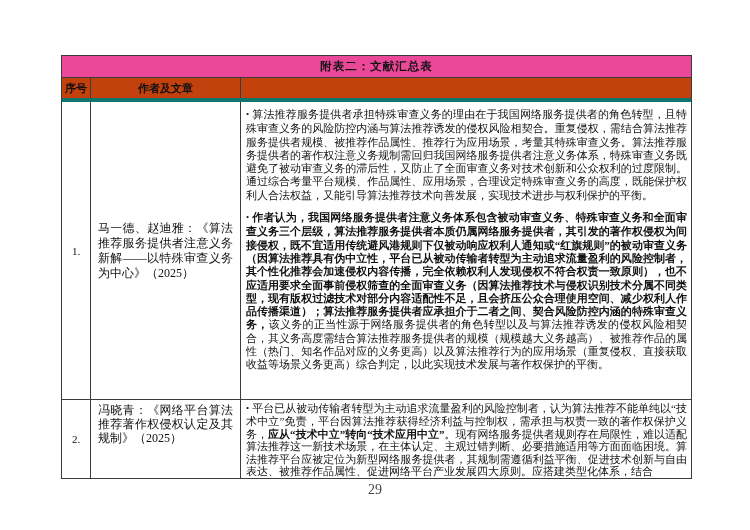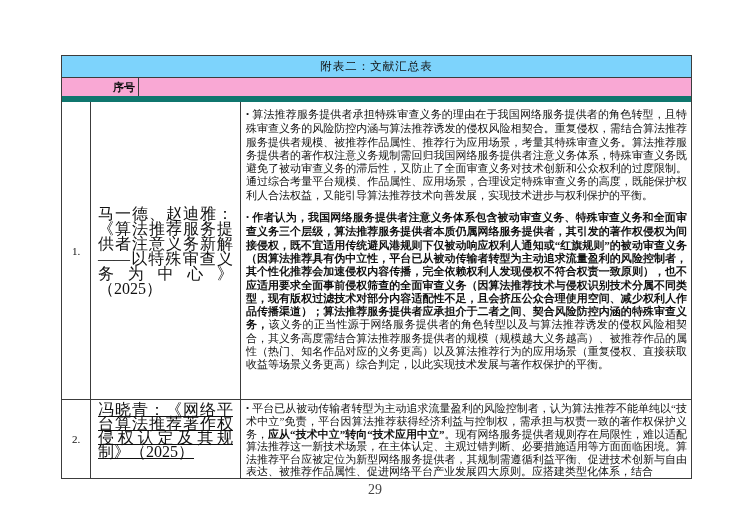--- a/index.html
+++ b/index.html
@@ -21,36 +21,35 @@
     top: 55px;
     width: 631px;
     border: 1px solid #3c3c3c;
     box-sizing: border-box;
     background: #ffffff;
   }
   .doc-table * { box-sizing: border-box; }
 
   .title-row {
     height: 22px;
-    background: #7dd3fc;
+    background: #ec4899;
     border-bottom: 1px solid #3c3c3c;
     text-align: center;
-    font-weight: normal;
+    font-weight: bold;
     font-size: 11.5px;
     line-height: 21px;
     letter-spacing: 1px;
   }
   .header-row {
     display: flex;
     height: 24px;
-    background: #f9a8d4;
-    border-bottom: 6px solid #0f766e;
+    background: #c2410c;
+    border-bottom: 4px solid #0f766e;
     font-weight: bold;
     font-size: 11px;
-    padding-left: 48px;
   }
   .header-row .cell {
     display: flex;
     align-items: center;
     justify-content: center;
   }
   .data-row {
     display: flex;
     background: #ffffff;
   }
@@ -65,29 +64,29 @@
   .col-content{ width: 450px; }
 
   .data-row .col-num {
     display: flex;
     align-items: center;
     justify-content: center;
     font-size: 11px;
   }
   .data-row .col-author {
     padding: 4px 7px;
-    font-size: 16px;
+    font-size: 12px;
     line-height: 15px;
     text-align: justify;
   }
   .row-1 .col-author {
     display: flex;
     align-items: center;
   }
-  .row-2 .col-author { padding-top: 3px; line-height: 14px; text-decoration: underline; }
+  .row-2 .col-author { padding-top: 3px; line-height: 14px; }
 
   .col-content {
     padding: 6px 4px 0 5px;
     font-size: 11px;
     line-height: 13.3px;
     text-align: justify;
     overflow: hidden;
   }
   .row-2 .col-content {
     padding-top: 2px;
@@ -113,20 +112,21 @@
   }
 </style>
 </head>
 <body>
 
 <div class="doc-table">
   <div class="title-row">附表二：文献汇总表</div>
 
   <div class="header-row">
     <div class="cell col-num">序号</div>
+    <div class="cell col-author">作者及文章</div>
   </div>
 
   <div class="data-row row-1">
     <div class="cell col-num">1.</div>
     <div class="cell col-author">
       <span>马一德、赵迪雅：《算法推荐服务提供者注意义务新解——以特殊审查义务为中心》（2025）</span>
     </div>
     <div class="cell col-content">
         <p><span class="bullet">•</span><span>算法推荐服务提供者承担特殊审查义务的理由在于我国网络服务提供者的角色转型，且特殊审查义务的风险防控内涵与算法推荐诱发的侵权风险相契合。重复侵权，需结合算法推荐服务提供者规模、被推荐作品属性、推荐行为应用场景，考量其特殊审查义务。算法推荐服务提供者的著作权注意义务规制需回归我国网络服务提供者注意义务体系，特殊审查义务既避免了被动审查义务的滞后性，又防止了全面审查义务对技术创新和公众权利的过度限制。通过综合考量平台规模、作品属性、应用场景，合理设定特殊审查义务的高度，既能保护权利人合法权益，又能引导算法推荐技术向善发展，实现技术进步与权利保护的平衡。</span></p>
         <p><span class="bullet">•</span><span class="bold">作者认为，我国网络服务提供者注意义务体系包含被动审查义务、特殊审查义务和全面审查义务三个层级，算法推荐服务提供者本质仍属网络服务提供者，其引发的著作权侵权为间接侵权，既不宜适用传统避风港规则下仅被动响应权利人通知或“红旗规则”的被动审查义务（因算法推荐具有伪中立性，平台已从被动传输者转型为主动追求流量盈利的风险控制者，其个性化推荐会加速侵权内容传播，完全依赖权利人发现侵权不符合权责一致原则），也不应适用要求全面事前侵权筛查的全面审查义务（因算法推荐技术与侵权识别技术分属不同类型，现有版权过滤技术对部分内容适配性不足，且会挤压公众合理使用空间、减少权利人作品传播渠道）；算法推荐服务提供者应承担介于二者之间、契合风险防控内涵的特殊审查义务，</span><span>该义务的正当性源于网络服务提供者的角色转型以及与算法推荐诱发的侵权风险相契合，其义务高度需结合算法推荐服务提供者的规模（规模越大义务越高）、被推荐作品的属性（热门、知名作品对应的义务更高）以及算法推荐行为的应用场景（重复侵权、直接获取收益等场景义务更高）综合判定，以此实现技术发展与著作权保护的平衡。</span></p>

